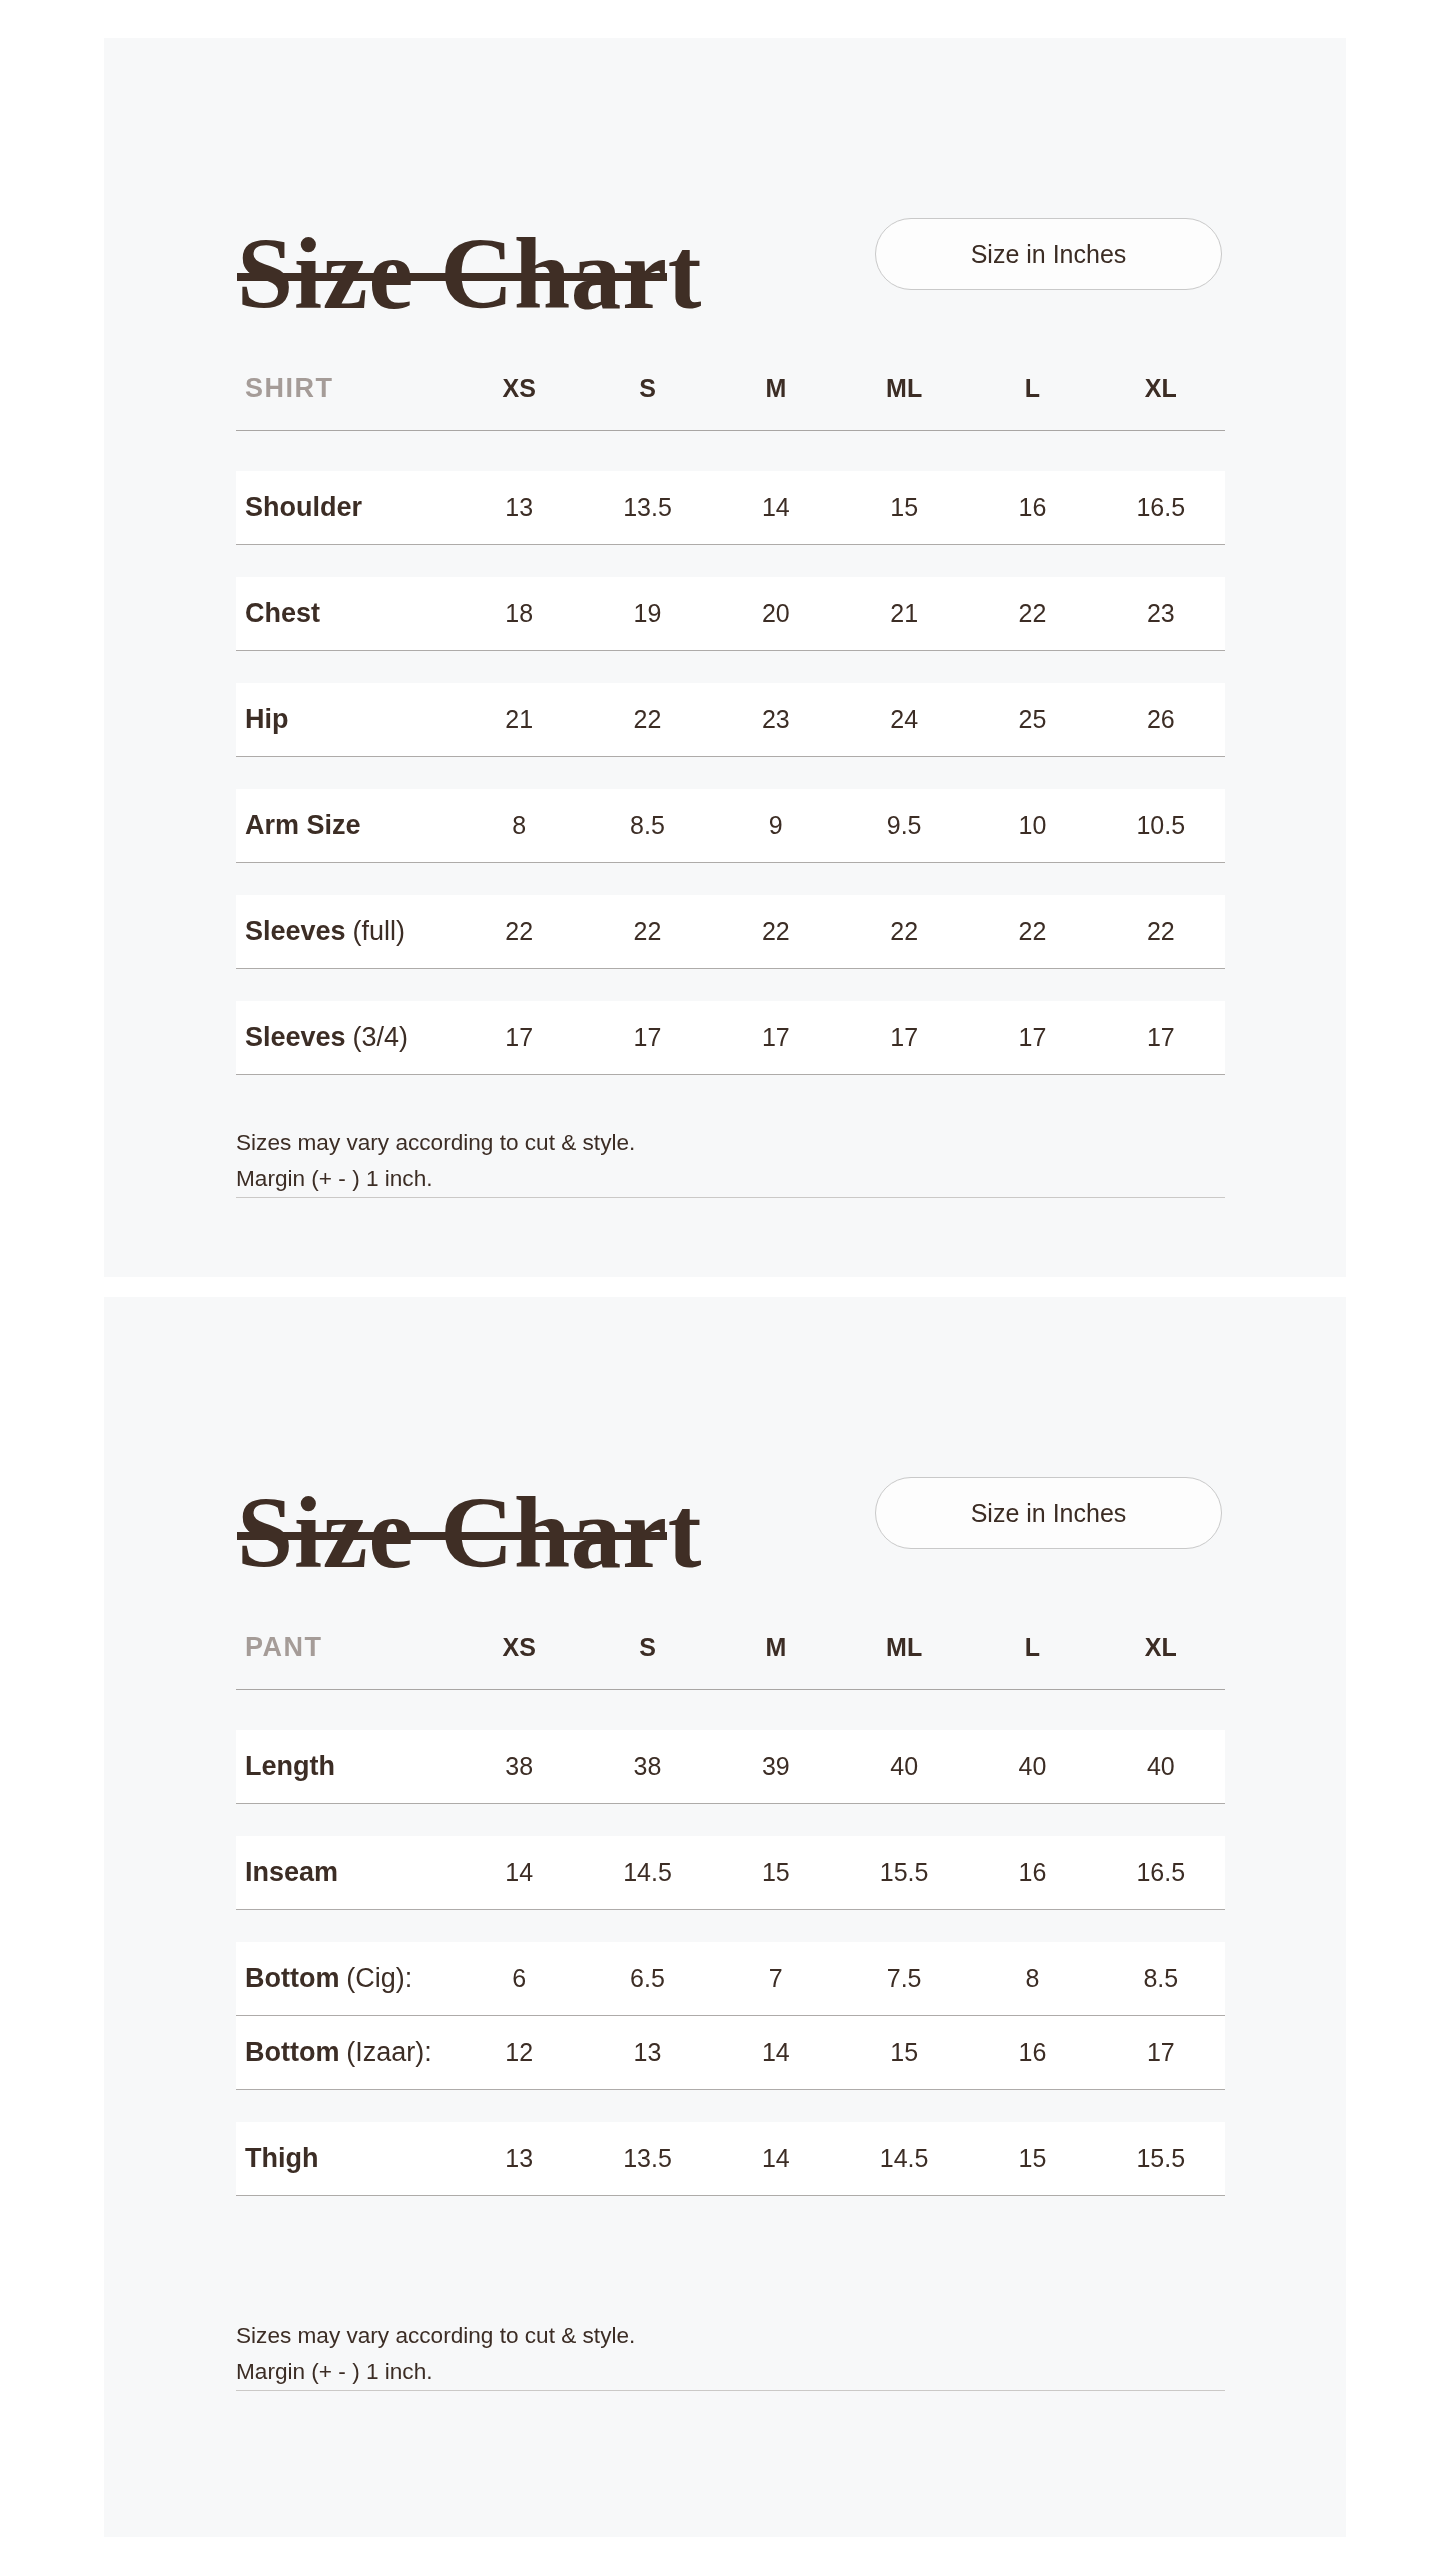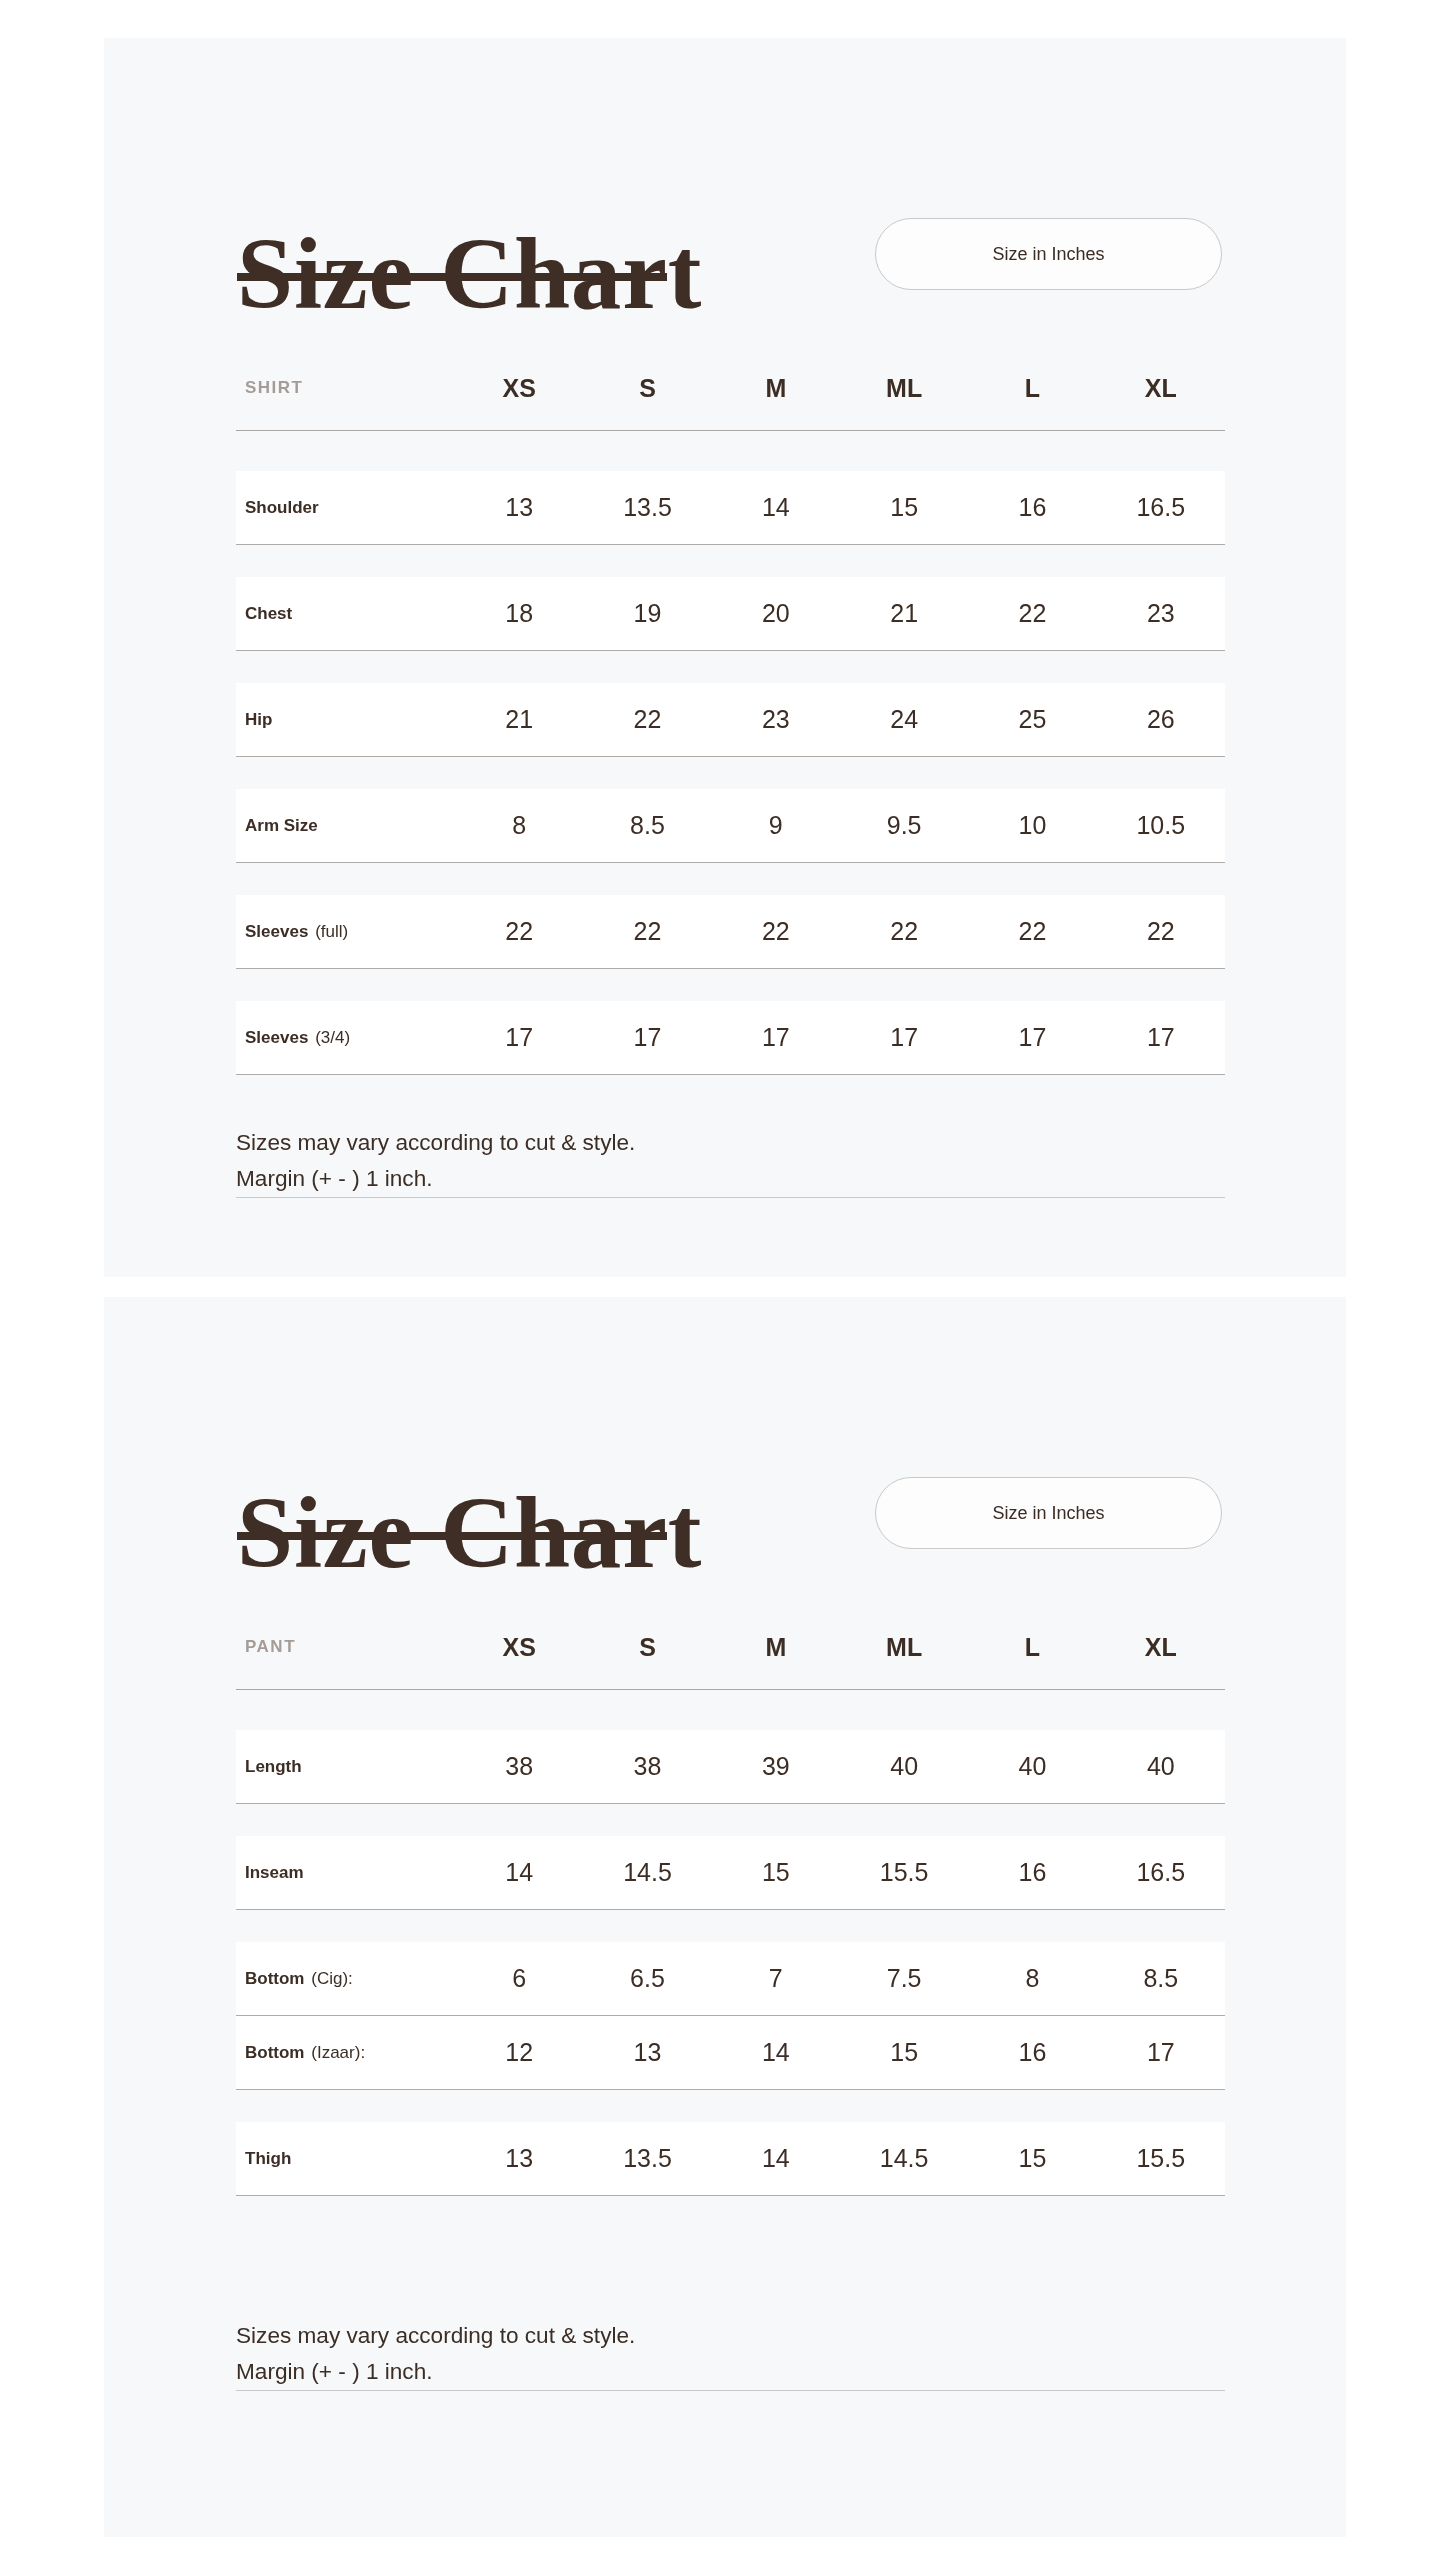--- a/index.html
+++ b/index.html
@@ -24,42 +24,42 @@
   }
   .title-underline {
     position:absolute; left:133px; top:235px;
     width:430px; height:7.5px; background:#3f2e25;
   }
   .unit-btn {
     position:absolute; left:771px; top:180px;
     width:347px; height:72px; box-sizing:border-box;
     border:1.5px solid #c9c9c9; border-radius:36px;
     background:#fdfdfd; color:#3b2c24;
-    font-family:"Liberation Sans", sans-serif; font-size:18px;
+    font-family:"Liberation Sans", sans-serif; font-size:25px;
     display:flex; align-items:center; justify-content:center;
     padding:0; cursor:pointer;
   }
 
   .size-table { position:absolute; left:132px; top:308px; width:989px; }
   .t-header {
     height:85px; box-sizing:border-box;
     border-bottom:1.5px solid #a9a6a4;
     display:flex; align-items:center;
   }
   .t-row {
     height:74px; box-sizing:border-box; margin-top:32px;
     background:#ffffff; border-bottom:1.5px solid #aeaba9;
     display:flex; align-items:center;
   }
   .t-row.first { margin-top:40px; }
   .t-row.attached { margin-top:0; }
 
   .t-label {
     width:210px; padding-left:9px;
-    font-size:17px; color:#3c2d25; white-space:nowrap;
+    font-size:27px; color:#3c2d25; white-space:nowrap;
   }
   .t-label .lbl-bold { font-weight:bold;margin-top:15px; }
   .t-label .lbl-note { font-weight:normal; margin-left:6.8px; }
   .cell {
     flex:1; text-align:center;
     font-size:25px; color:#3c2d25;
   }
   .t-header .t-label { font-weight:bold; color:#a59c98; letter-spacing:1.5px; }
   .t-header .cell { font-weight:bold; }
 

